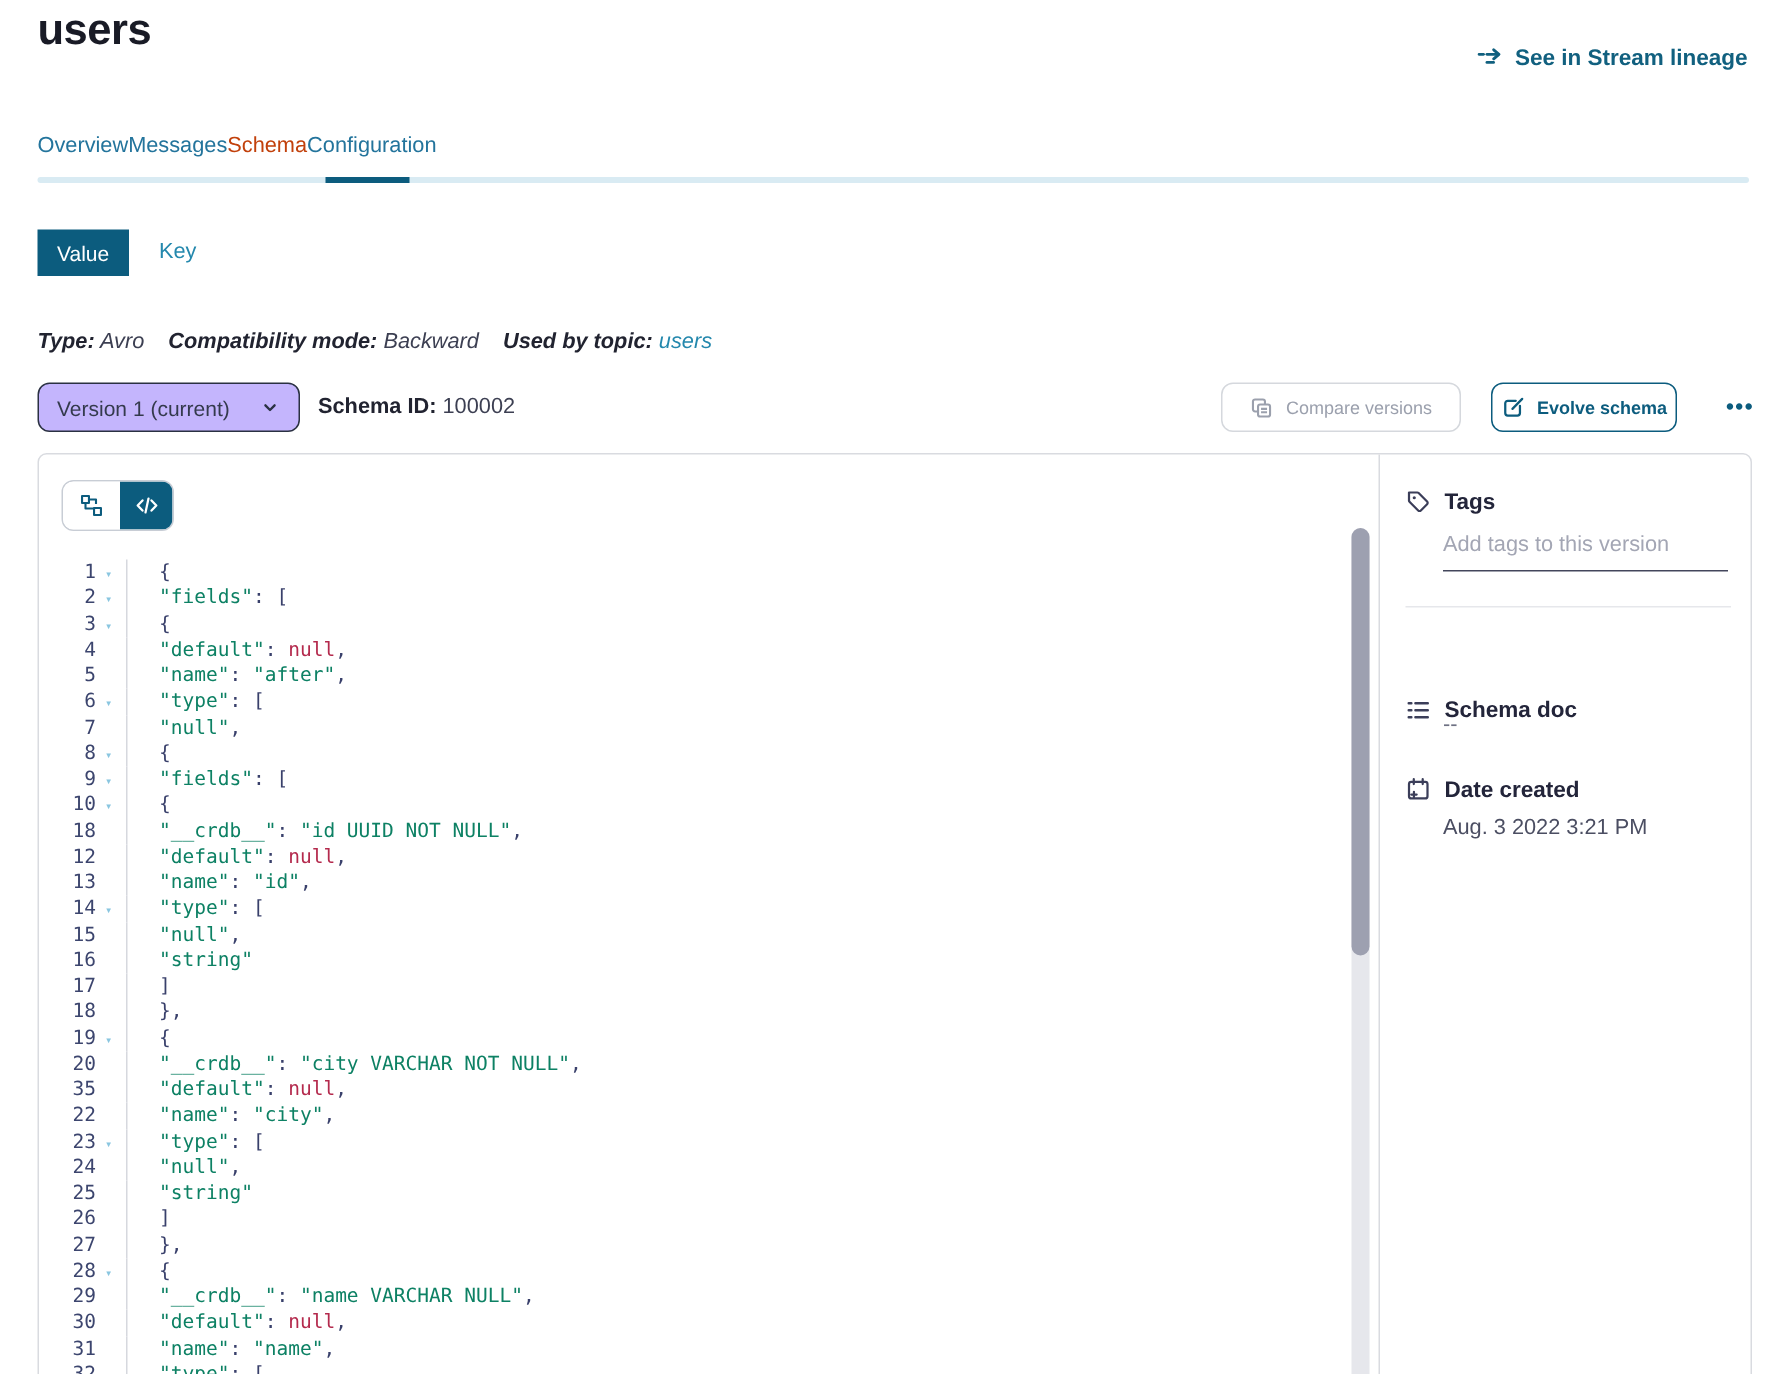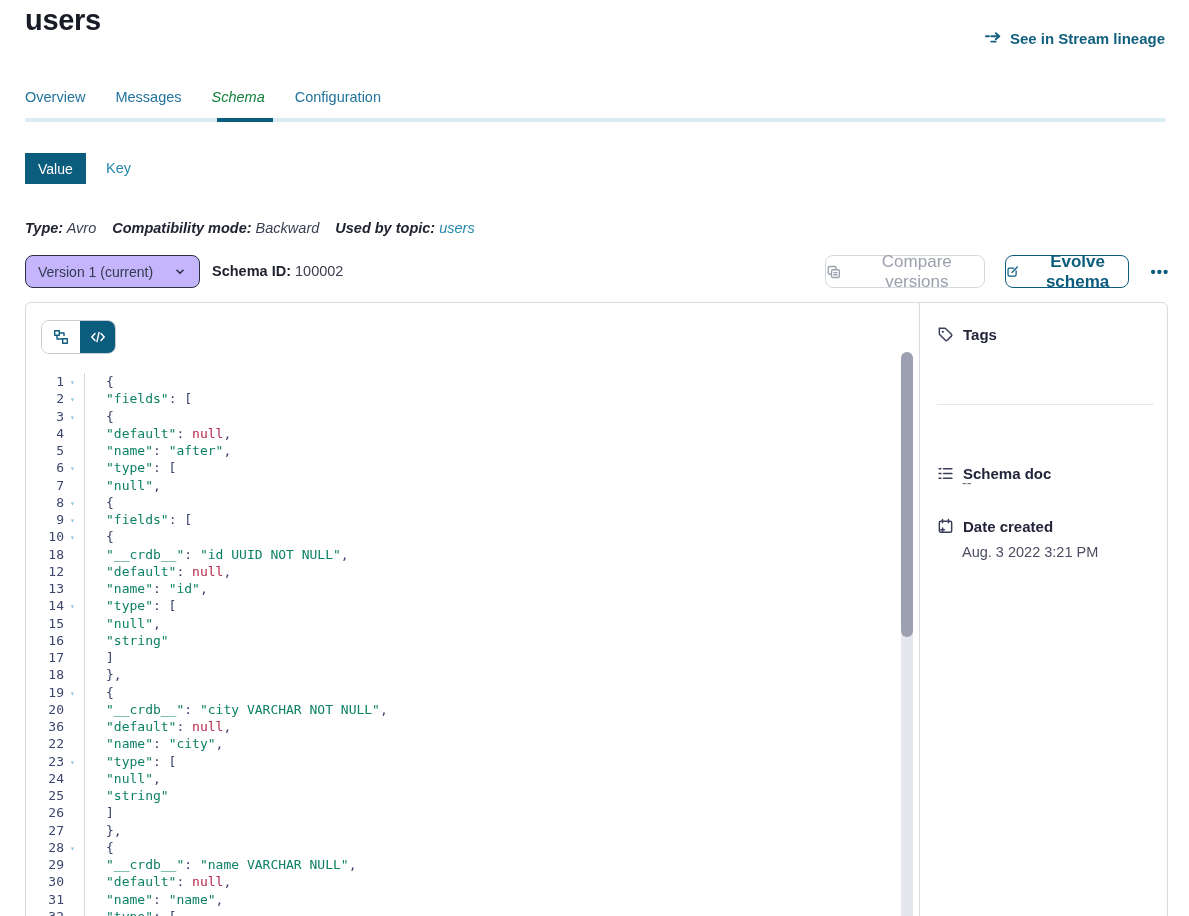--- a/index.html
+++ b/index.html
@@ -13,41 +13,41 @@
   *{box-sizing:border-box;margin:0;padding:0;}
   html,body{width:1189px;height:916px;}
   body{position:relative;overflow:hidden;background:#fff;font-family:"Liberation Sans",sans-serif;color:var(--c-text);}
   .abs{position:absolute;}
 
   
   .page-title{left:25px;top:4px;font-size:29px;font-weight:700;color:#191b26;letter-spacing:-.3px;}
   .lineage{right:24px;top:14px;display:flex;align-items:center;gap:8px;font-size:15px;font-weight:600;color:#11607f;cursor:pointer;text-decoration:none;margin-top:16px;}
 
   
-  .tabs{left:25px;top:89px;display:flex;gap:30px;font-size:14.5px;font-weight:500;}
+  .tabs{left:25px;top:89px;display:flex;font-size:14.5px;font-weight:500;}
   .tab{color:var(--c-tablink);cursor:pointer;padding-bottom:8px;}
-  .tab.active{color:#15803d;font-style:italic;}
+  .tab.active{color:#c2410c;}
   .bar-light{left:25px;top:118px;width:1141px;height:4px;background:var(--c-bar_light);border-radius:2px;}
   .bar-active{left:217px;top:118px;width:56px;height:4px;background:var(--c-brand);}
 
   
   .value-btn{left:25px;top:153px;height:31px;padding:0 13px;border:none;border-radius:0;background:var(--c-brand);color:#fff;font-size:14px;font-family:inherit;cursor:pointer;}
   .key-btn{left:100px;top:153px;height:31px;line-height:31px;padding:0 6px;color:var(--c-link);font-size:14.5px;cursor:pointer;background:none;border:none;font-family:inherit;}
 
   
   .meta{left:25px;top:220px;display:flex;gap:16px;font-size:14.5px;font-style:italic;}
   .meta b{color:var(--c-label);font-weight:700;}
   .meta .lnk{color:var(--c-link);cursor:pointer;}
 
   
   .vrow{top:255px;height:33px;}
   .select{left:25px;width:175px;display:flex;align-items:center;justify-content:space-between;padding:0 12px;border:1px solid #2a3142;border-radius:8px;font-size:14px;color:#343a4d;cursor:pointer;background:#c4b5fd;}
   .schemaid{left:212px;line-height:33px;font-size:14.5px;}
   .schemaid b{color:var(--c-label);}
-  .btn{display:flex;align-items:center;justify-content:center;gap:8px;border-radius:8px;background:#fff;font-size:17px;font-family:inherit;cursor:pointer;height:33px;margin-left:11px;}
+  .btn{display:flex;align-items:center;justify-content:center;gap:8px;border-radius:8px;background:#fff;font-size:12px;font-family:inherit;cursor:pointer;height:33px;}
   .compare{left:814px;width:160px;border:1px solid #d5d8dd;color:var(--c-disabled);}
   .evolve{left:994px;width:124px;border:1px solid var(--c-brand);color:var(--c-brand);font-weight:600;}
   .more{left:1143px;width:34px;line-height:30px;text-align:center;color:var(--c-brand);font-size:15px;font-weight:700;letter-spacing:1px;cursor:pointer;background:none;border:none;}
 
   
   .panel{left:25px;top:302px;width:1143px;height:648px;border:1px solid var(--c-border);border-radius:6px;background:#fff;}
   .toolbar{left:15px;top:17px;display:flex;height:34px;border:1px solid #c8cdd5;border-radius:8px;overflow:hidden;}
   .tgl{display:grid;place-items:center;border:none;cursor:pointer;}
   .tgl.tree{width:38px;background:#fff;color:var(--c-brand);}
   .tgl.code{width:35px;background:var(--c-brand);color:#fff;}
@@ -251,21 +251,21 @@
         <span class="ln">19</span>
         <span class="tri">▾</span>
         <span class="cd">            <span class="tk-p">{</span></span>
       </div>
       <div class="cl">
         <span class="ln">20</span>
         <span class="tri"></span>
         <span class="cd">              <span class="tk-k">"__crdb__"</span><span class="tk-p">: </span><span class="tk-s">"city VARCHAR NOT NULL"</span><span class="tk-p">,</span></span>
       </div>
       <div class="cl">
-        <span class="ln">36</span>
+        <span class="ln">35</span>
         <span class="tri"></span>
         <span class="cd">              <span class="tk-k">"default"</span><span class="tk-p">: </span><span class="tk-n">null</span><span class="tk-p">,</span></span>
       </div>
       <div class="cl">
         <span class="ln">22</span>
         <span class="tri"></span>
         <span class="cd">              <span class="tk-k">"name"</span><span class="tk-p">: </span><span class="tk-s">"city"</span><span class="tk-p">,</span></span>
       </div>
       <div class="cl">
         <span class="ln">23</span>
@@ -323,20 +323,21 @@
   <div class="abs thumb"></div>
 
   <aside class="abs sidebar">
     <div class="shead tags-head">
       <svg width="17" height="17" viewBox="0 0 16 16" fill="none" stroke="currentColor" stroke-width="1.4" stroke-linejoin="round">
         <path d="M2.2 2.2 h5.2 a1.2 1.2 0 0 1 .85.35 l5.3 5.3 a1.2 1.2 0 0 1 0 1.7 l-3.9 3.9 a1.2 1.2 0 0 1 -1.7 0 l-5.3-5.3 A1.2 1.2 0 0 1 2.2 7.3 z"></path>
           <circle cx="5.5" cy="5.5" r="1" fill="currentColor" stroke="none"></circle>
       </svg>
       <span>Tags</span>
     </div>
+    <input class="abs tags-input" type="text" placeholder="Add tags to this version" style="">
     <div class="abs sdivider"></div>
 
     <div class="shead doc-head">
       <svg width="17" height="17" viewBox="0 0 16 16" fill="none" stroke="currentColor" stroke-width="1.5" stroke-linecap="round">
         <path d="M2 3.6 h1.7 M6.2 3.6 h7.8 M2 8 h1.7 M6.2 8 h7.8 M2 12.4 h1.7 M6.2 12.4 h7.8"></path>
       </svg>
       <span>Schema doc</span>
     </div>
     <div class="abs doc-val">--</div>
 

